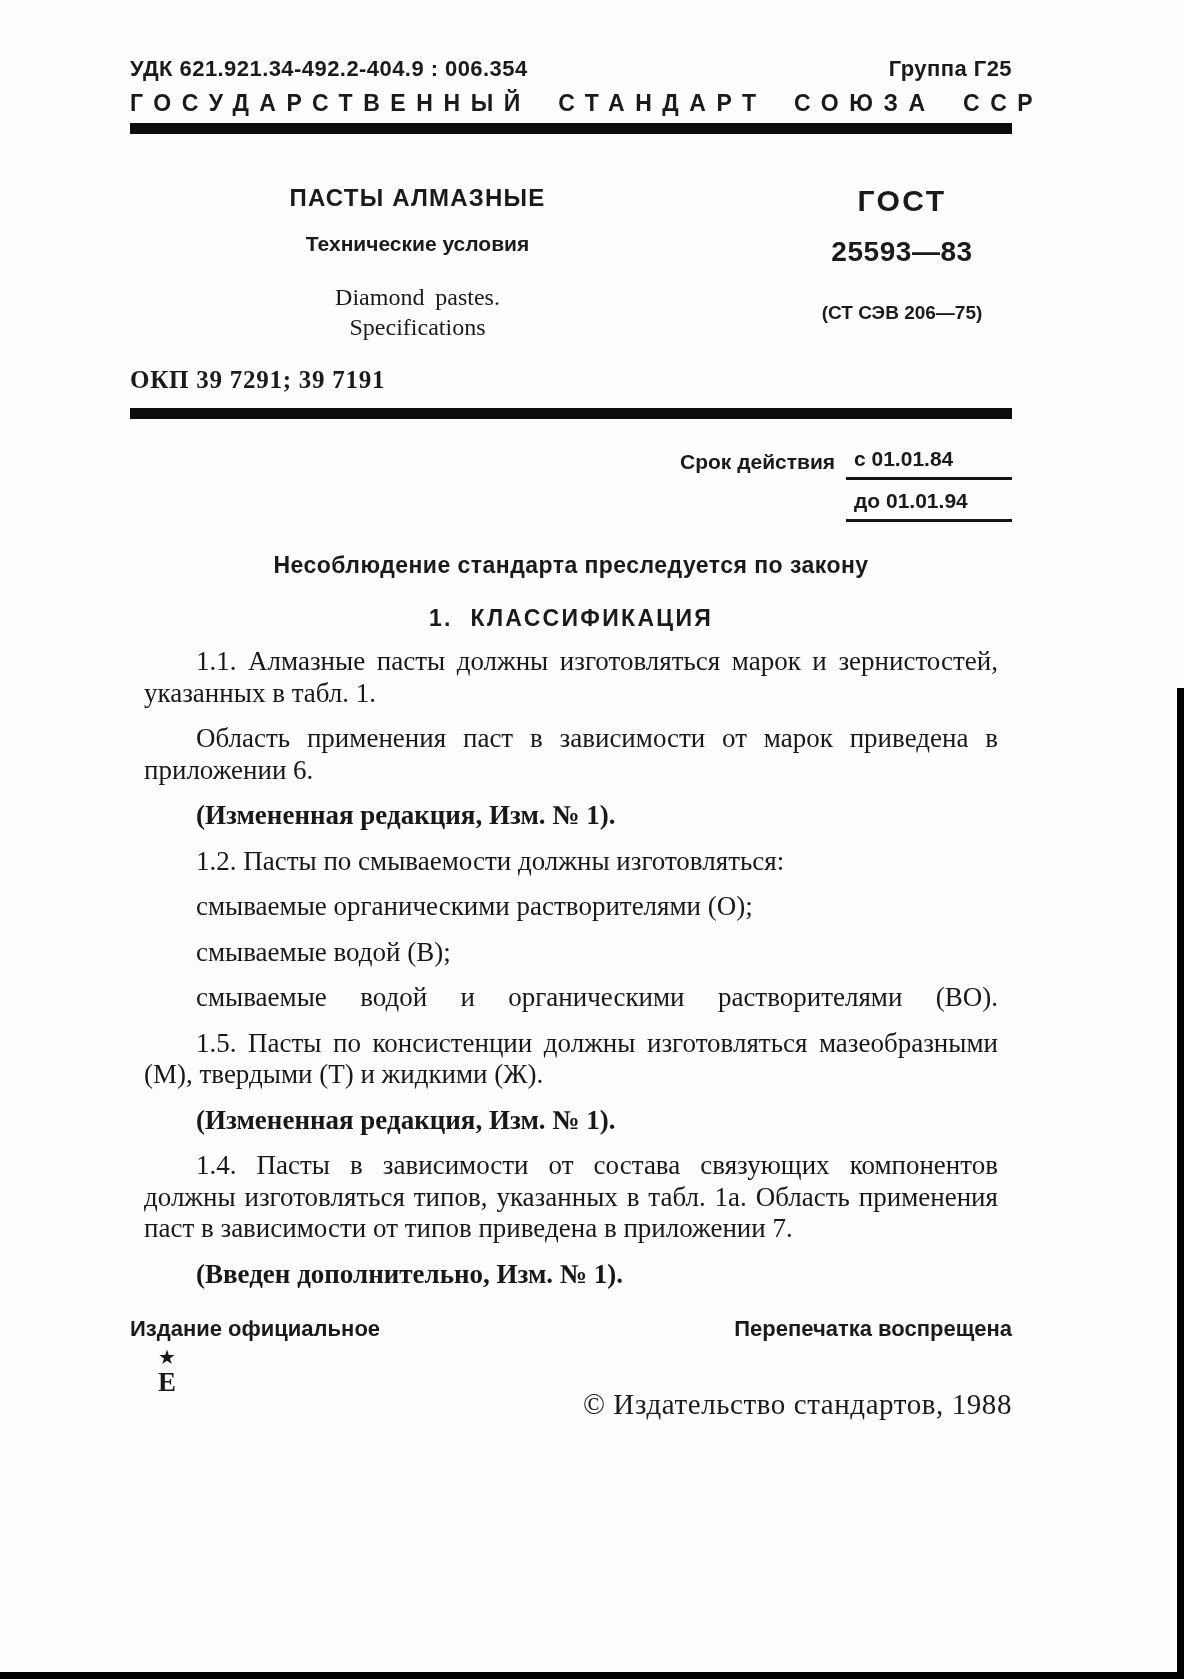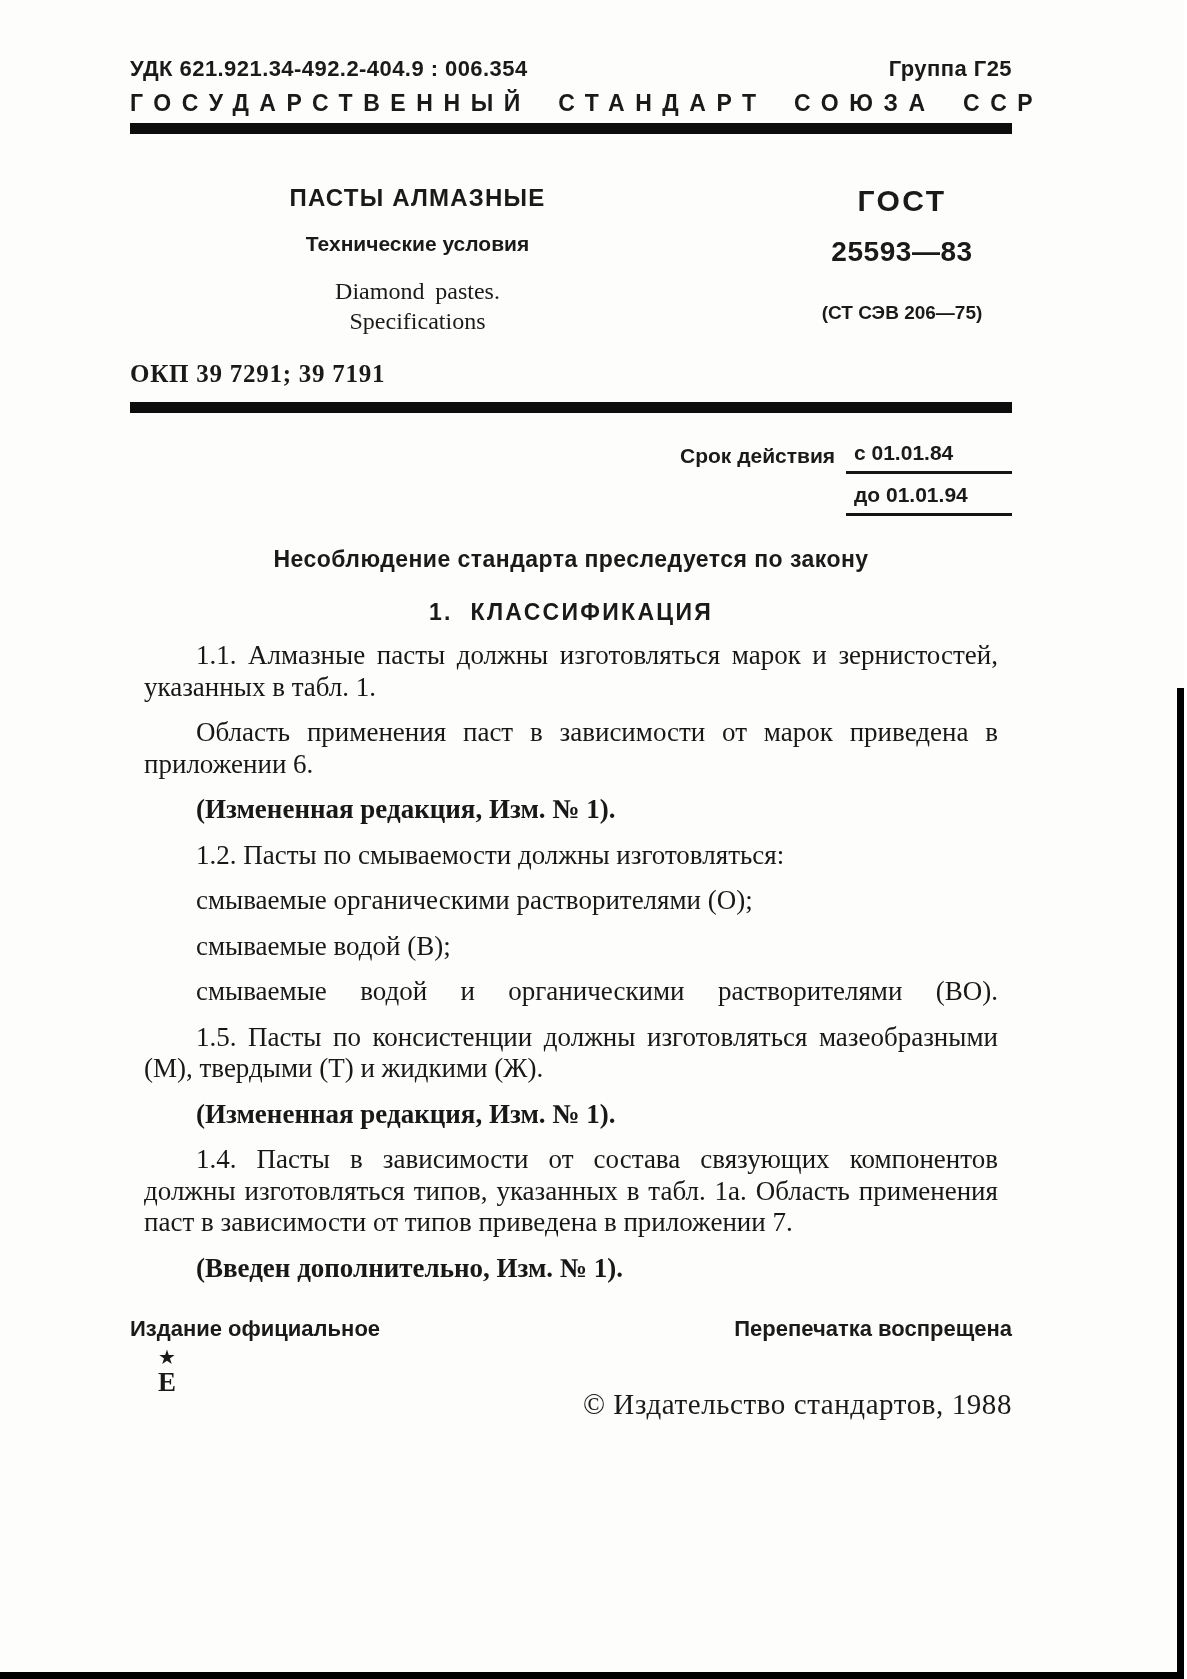--- a/index.html
+++ b/index.html
@@ -11,21 +11,21 @@
   .top-row { display:flex; justify-content:space-between; align-items:baseline; padding-top:56px; font-size:22px; letter-spacing:0.02em; }
   .gos-header { margin-top:8px; font-size:23px; letter-spacing:0.46em; word-spacing:0.45em; white-space:nowrap; }
   .bar { height:11px; background:#0d0d0d; }
   .bar1 { margin-top:6px; }
   .bar2 { margin-top:14px; }
 
   .title-block { display:flex; margin-top:50px; }
   .title-left { width:575px; text-align:center; }
   .doc-title { font-size:24px; letter-spacing:0.05em; }
   .doc-subtitle { font-size:21px; margin-top:20px; }
-  .doc-title-en { font-size:24px; margin-top:20px; line-height:1.25; word-spacing:0.2em; }
+  .doc-title-en { font-size:24px; margin-top:26px; line-height:1.25; word-spacing:0.2em; }
   .title-right { margin-left:auto; width:220px; text-align:center; }
   .gost-label { font-size:30px; letter-spacing:0.08em; }
   .gost-number { font-size:28px; margin-top:18px; letter-spacing:0.02em; }
   .gost-sev { font-size:19px; margin-top:34px;text-align:center; }
 
   .okp { font-size:25px; margin-top:24px; letter-spacing:0.03em;font-weight:bold; }
 
   .validity { width:332px; margin-left:auto; margin-top:28px; font-size:21px; }
   .v-row { display:flex; align-items:flex-end; }
   .v-row + .v-row { margin-top:9px; }

